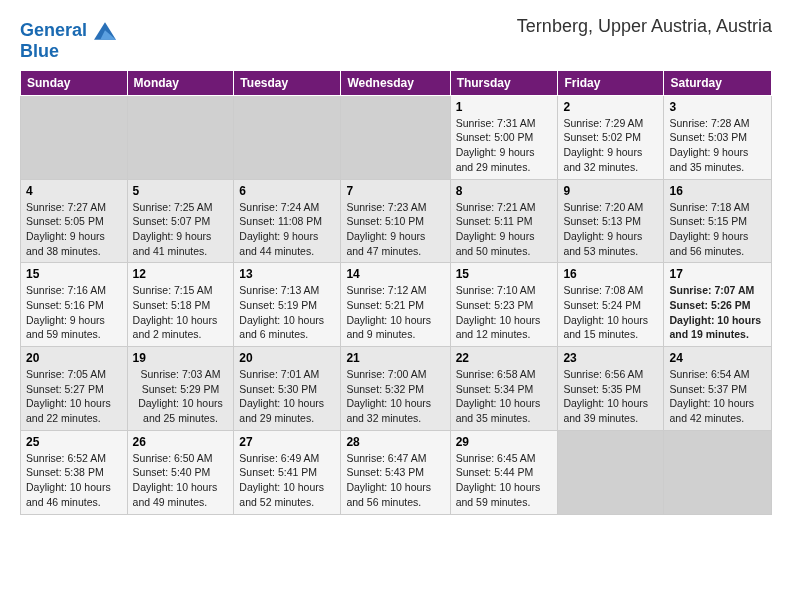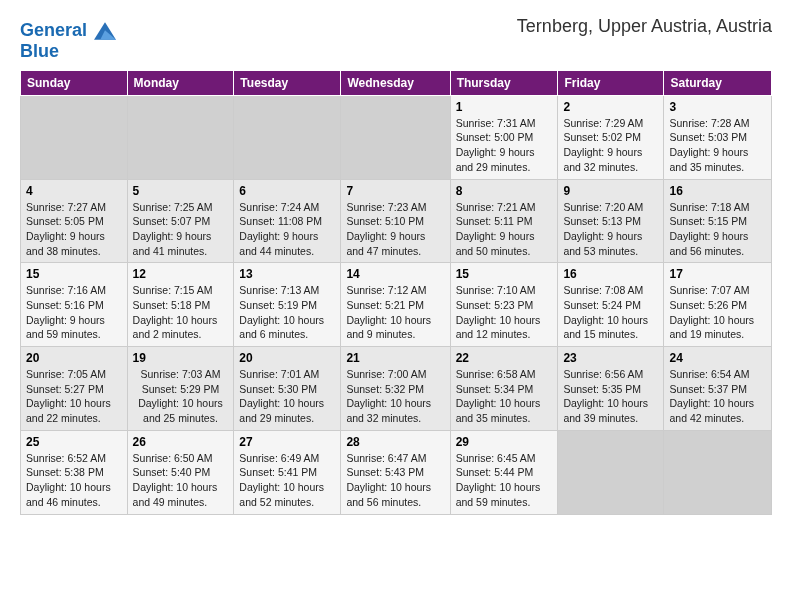--- a/index.html
+++ b/index.html
@@ -224,21 +224,21 @@
 Daylight: 10 hours and 12 minutes.</div>
         </td>
         <td>
           <span class="day-num">16</span>
           <div class="day-info" style="white-space: pre-line;">Sunrise: 7:08 AM
 Sunset: 5:24 PM
 Daylight: 10 hours and 15 minutes.</div>
         </td>
         <td>
           <span class="day-num">17</span>
-          <div class="day-info" style="white-space: pre-line;">Sunrise: 7:07 AM
+          <div class="day-info" style="white-space: pre-line; font-weight: bold;">Sunrise: 7:07 AM
 Sunset: 5:26 PM
 Daylight: 10 hours and 19 minutes.</div>
         </td>
       </tr>
       <tr>
         <td>
           <span class="day-num">20</span>
           <div class="day-info" style="white-space: pre-line;">Sunrise: 7:05 AM
 Sunset: 5:27 PM
 Daylight: 10 hours and 22 minutes.</div>

